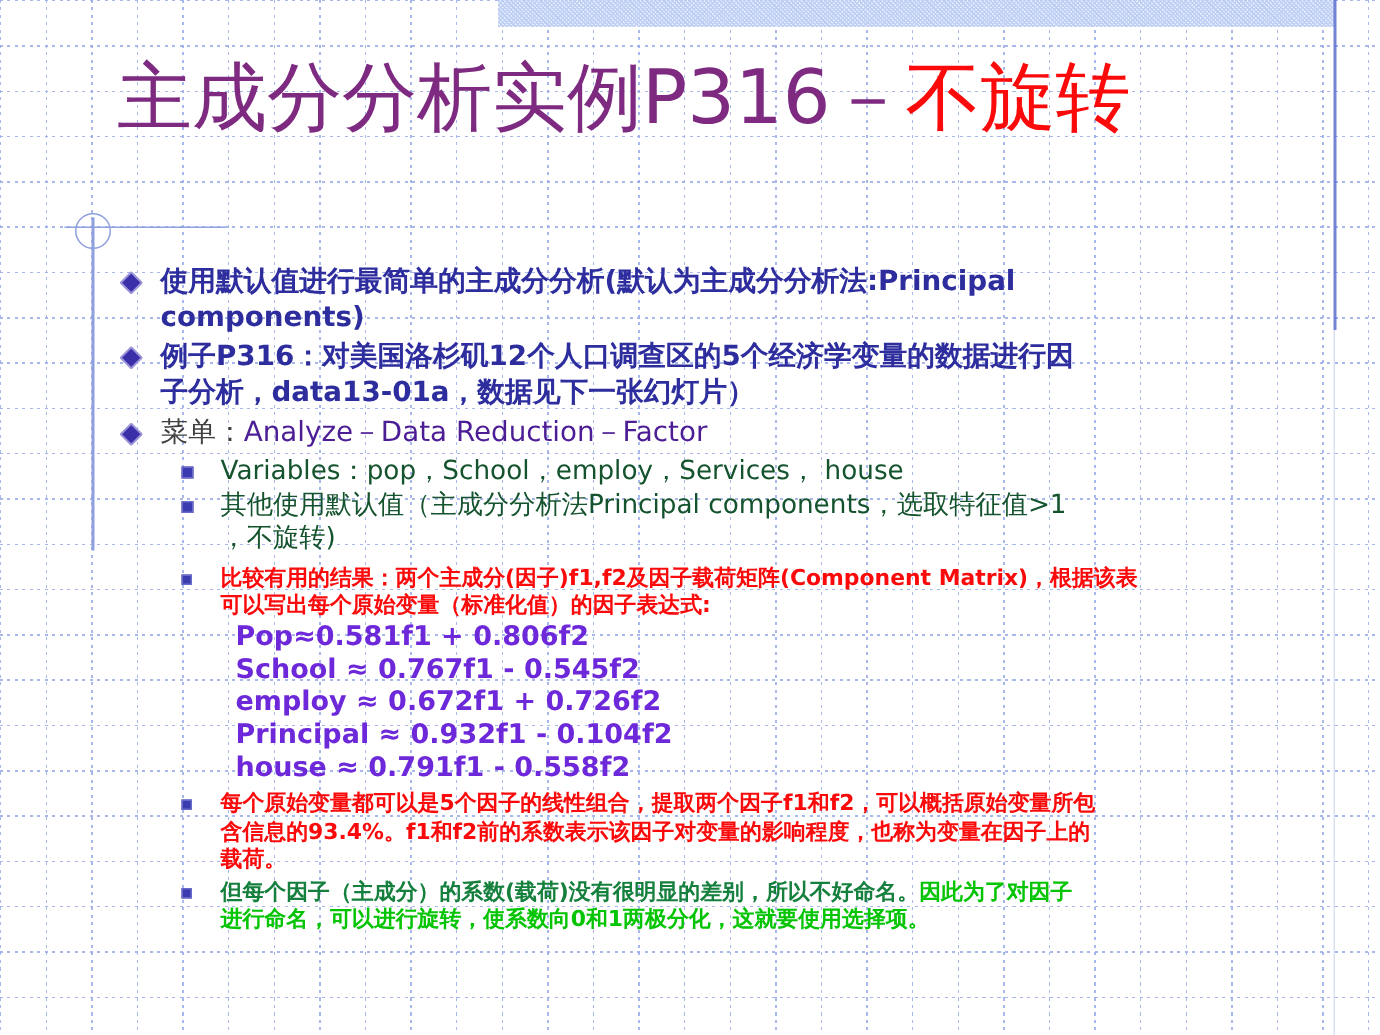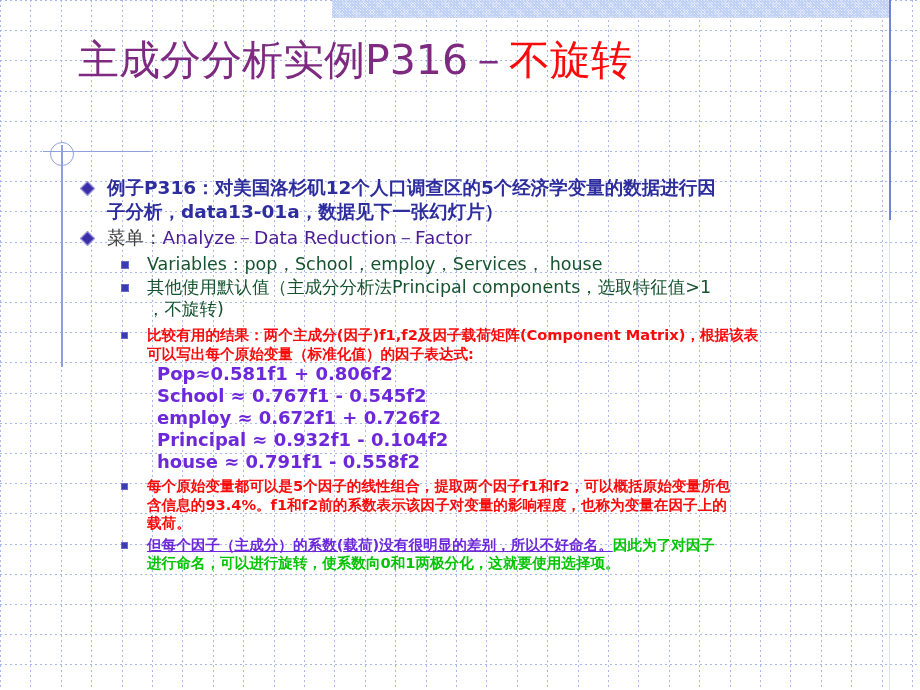--- a/index.html
+++ b/index.html
@@ -117,21 +117,21 @@
     border: 1px solid #8fa0dd;
     border-radius: 50%;
     background: transparent;
   }
 
   
   .title {
     position: absolute;
     left: 78px;
     top: 38px;
-    font-size: 41px;
+    font-size: 50px;
     line-height: 1.1;
     font-weight: 400;
     white-space: nowrap;
     letter-spacing: 0px;
   }
   .title .t-main { color: #7d2a80; }
   .title .t-accent { color: #fa0a0a; }
 
   
   .content {
@@ -202,21 +202,21 @@
     margin: 0 0 0 10px;
     font-size: 18px;
     line-height: 1.22;
     font-weight: bold;
     color: #6d28d9;
   }
   .formula-line { white-space: nowrap; }
 
   .c-blue-bright { color: #4c1d95; }
   .c-purple { color: #404040; }
-  .c-red { color: #6d28d9; text-decoration: underline; }
+  .c-red { color: #15803d; }
   .c-green { color: #04c404; }
 </style>
 </head>
 <body>
 
 <div id="slide">
 
   <div class="grid-v"></div>
   <div class="grid-h"></div>
 
@@ -229,20 +229,27 @@
   <div class="deco-hline"></div>
   <div class="deco-vline"></div>
   <div class="deco-circle"></div>
 
   <div class="title">
     <span class="t-main">主成分分析实例P316－</span><span class="t-accent">不旋转</span>
   </div>
 
   <div class="content">
 
+    <div class="lvl1">
+      <svg class="dia" viewBox="0 0 16 16">
+        <polygon points="8,0.5 15.5,8 8,15.5 0.5,8" fill="#3a2fa8" stroke="#9a93d8" stroke-width="1.4"></polygon>
+      </svg>
+      <span>使用默认值进行最简单的主成分分析(默认为主成分分析法:Principal </span><br>
+      <span>components)</span>
+    </div>
 
     <div class="lvl1">
       <svg class="dia" viewBox="0 0 16 16">
         <polygon points="8,0.5 15.5,8 8,15.5 0.5,8" fill="#3a2fa8" stroke="#9a93d8" stroke-width="1.4"></polygon>
       </svg>
       <span>例子P316：对美国洛杉矶12个人口调查区的5个经济学变量的数据进行因</span><br>
       <span>子分析，data13-01a，数据见下一张幻灯片）</span>
     </div>
 
     <div class="lvl1" style="font-weight:normal;">

